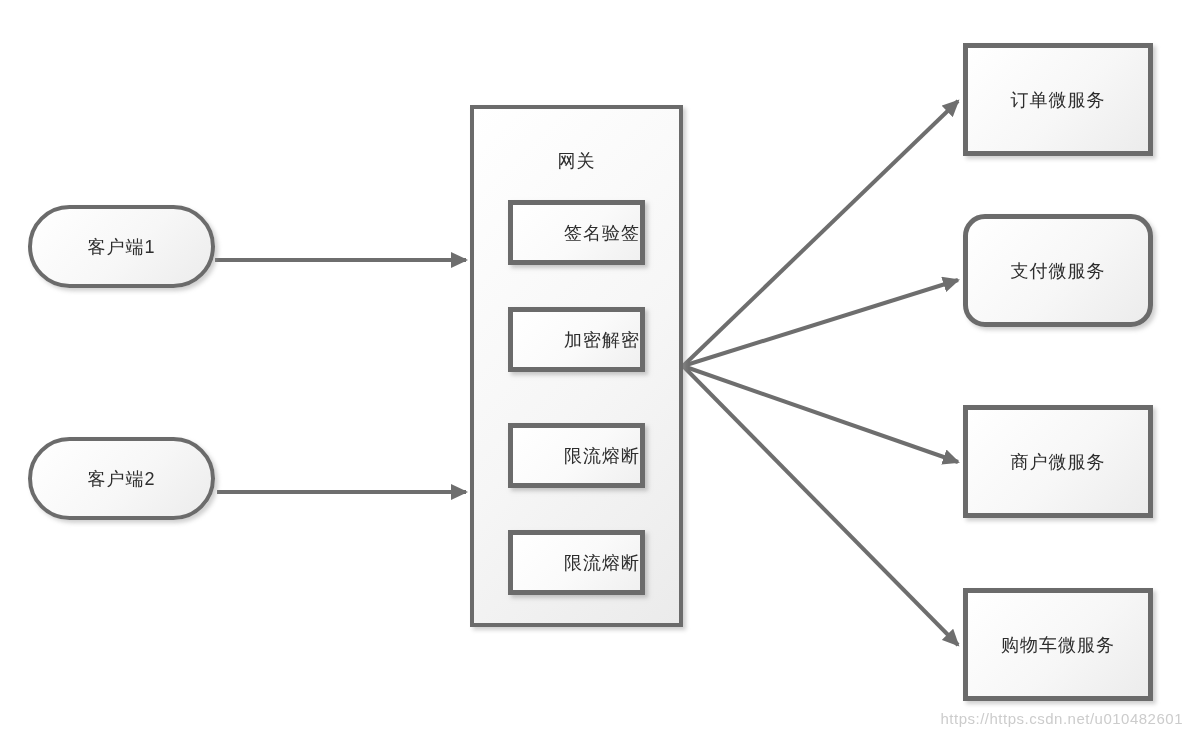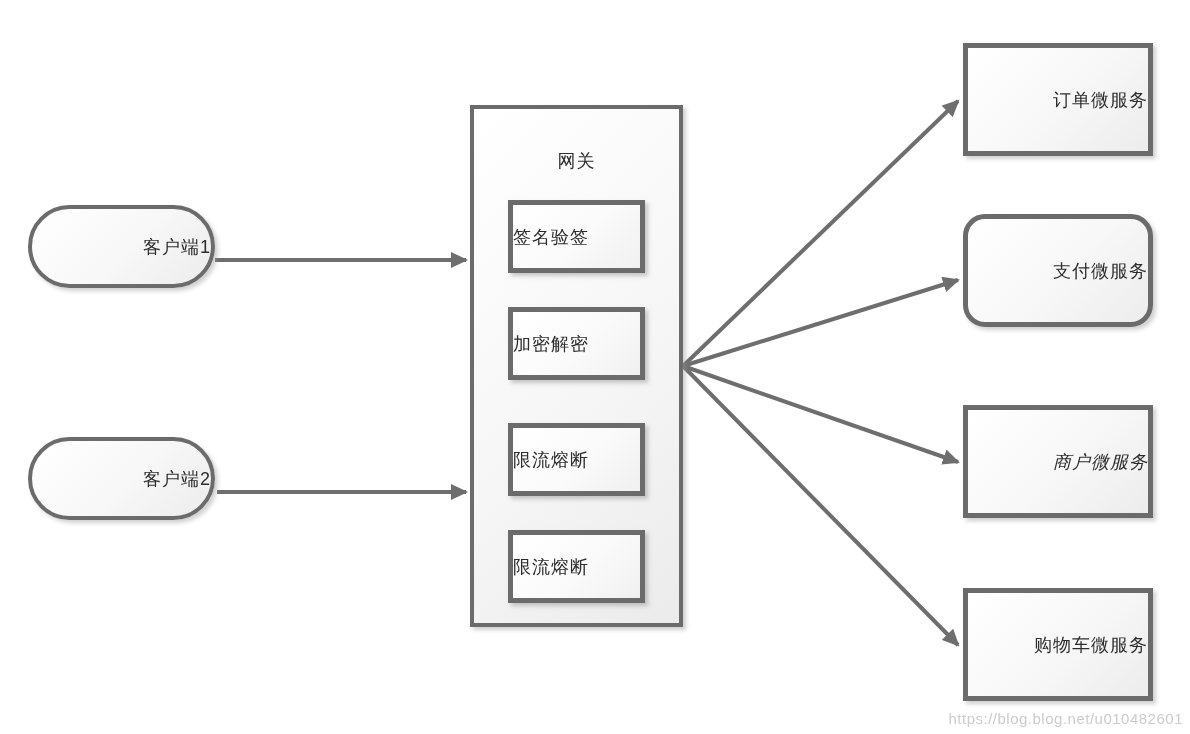--- a/index.html
+++ b/index.html
@@ -14,21 +14,21 @@
   svg.edges {
     position: absolute;
     left: 0; top: 0;
     width: 1190px; height: 734px;
   }
   .node {
     position: absolute;
     box-sizing: border-box;
     display: flex;
     align-items: center;
-    justify-content: flex-end;
+    justify-content: center;
     color: #2d2d2d;
     font-size: 18px;
     font-weight: 500;
     letter-spacing: 1px;
     background: linear-gradient(135deg, #ffffff 0%, #f7f7f7 55%, #ececec 100%);
     box-shadow: 3px 3px 4px rgba(150,150,150,0.45);
   }
   .stadium {
     left: 28px; width: 187px; height: 83px;
     border: 4px solid #6b6b6b;
@@ -52,43 +52,43 @@
     text-align: center;
     color: #2d2d2d;
     font-size: 18px;
     font-weight: 500;
     letter-spacing: 1px;
   }
   .feature {
     position: absolute;
     box-sizing: border-box;
     left: 34px;
-    width: 137px; height: 73px;
+    width: 137px; height: 65px;
     border: 5px solid #6b6b6b;
     display: flex;
     align-items: center;
-    justify-content: flex-start;
+    justify-content: flex-end;
     color: #2d2d2d;
     font-size: 18px;
     font-weight: 500;
     letter-spacing: 1px;
     background: linear-gradient(135deg, #ffffff 0%, #fafafa 55%, #f0f0f0 100%);
     box-shadow: 3px 3px 4px rgba(150,150,150,0.5);
   }
   .feature.f0 { top: 91px; }
   .feature.f1 { top: 180px; margin-top: 18px; }
   .feature.f2 { top: 314px; }
   .feature.f3 { top: 421px; }
   .service {
     left: 963px; width: 190px; height: 113px;
     border: 5px solid #6b6b6b;
   }
   .service.s0 { top: 43px; }
   .service.s1 { top: 214px; border-radius: 22px; }
-  .service.s2 { top: 405px; font-style: italic; }
+  .service.s2 { top: 405px; }
   .service.s3 { top: 588px; }
   .watermark {
     position: absolute;
     right: 7px; bottom: 7px;
     color: #cccccc;
     font-size: 15px;
     letter-spacing: 0.5px;
   }
 </style>
 </head>
@@ -139,15 +139,15 @@
   <div class="node service s1">
     <span>支付微服务</span>
   </div>
   <div class="node service s2">
     <span>商户微服务</span>
   </div>
   <div class="node service s3">
     <span>购物车微服务</span>
   </div>
 
-  <div class="watermark">https://blog.blog.net/u010482601</div>
+  <div class="watermark">https://https.csdn.net/u010482601</div>
 
 </div>
 
 </body></html>

